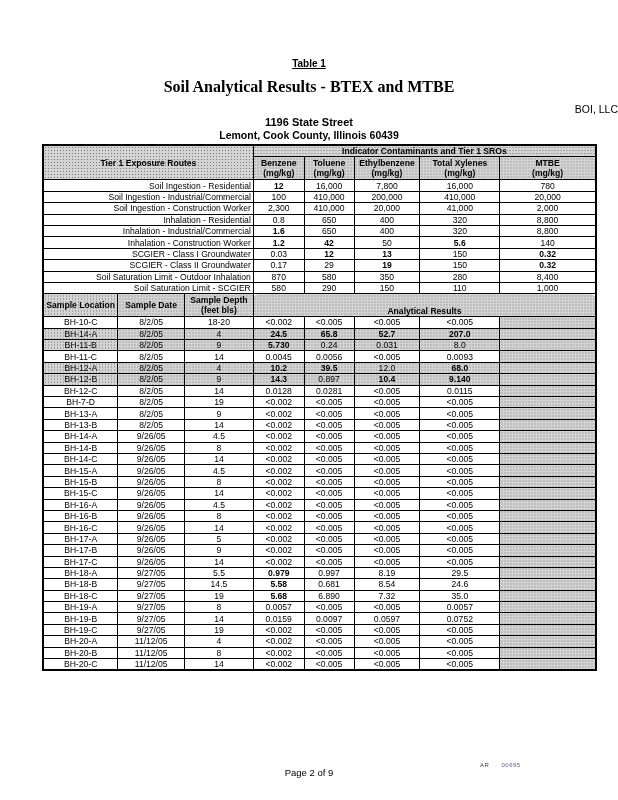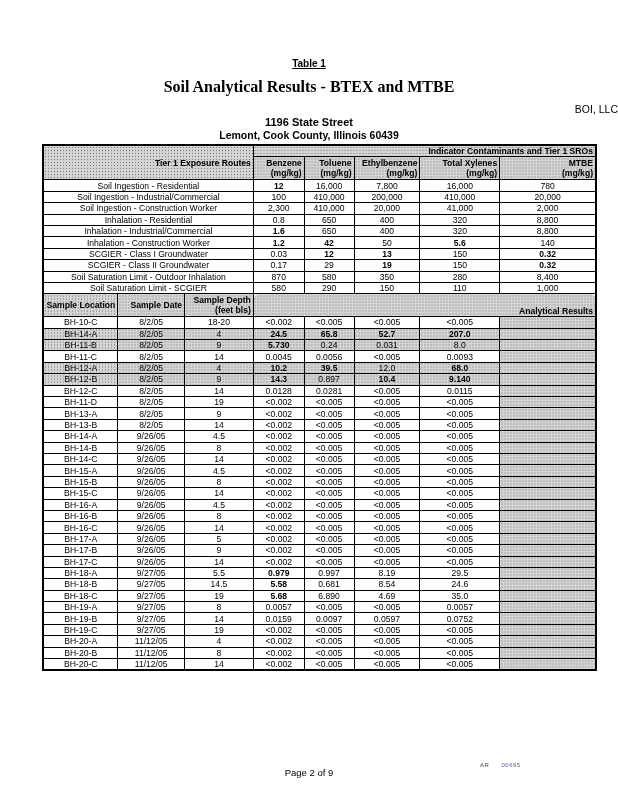--- a/index.html
+++ b/index.html
@@ -14,23 +14,23 @@
 
   table.main { position:absolute; left:42px; top:144px; width:555px;
                border-collapse:collapse; border:2px solid #000; font-size:8.6px; }
   table.main td { border:1px solid #000; padding:0 2px; height:10.4px; line-height:10px;
                   white-space:nowrap; overflow:hidden; }
   .sh { background-color:#d4d4d4;
         background-image: radial-gradient(#777 0.6px, transparent 0.9px);
         background-size:3px 3px; }
   .c { text-align:center; }
   .b { font-weight:bold; }
-  .hdrcell { font-weight:bold; text-align:right; }
+  .hdrcell { font-weight:bold; text-align:center; }
   .thick-top td { border-top:2px solid #000; }
-  .route { text-align:center; }
+  .route { text-align:right; }
   .footer { position:absolute; top:767px; left:0; width:618px; text-align:center; font-size:9.5px; }
   .stamp { position:absolute; top:762px; left:480px; font-size:6px; color:#444; letter-spacing:0.5px; }
   .stamp .code { margin-left:10px; color:#5a5a9a; }
 </style>
 </head>
 <body>
 
 <div class="hdr t1">Table 1</div>
 <div class="hdr t2">Soil Analytical Results - BTEX and MTBE</div>
 <div class="hdr t3">BOI, LLC</div>
@@ -225,21 +225,21 @@
         <td class="c">BH-12-C</td>
         <td class="c">8/2/05</td>
         <td class="c">14</td>
         <td class="c">0.0128</td>
         <td class="c">0.0281</td>
         <td class="c">&lt;0.005</td>
         <td class="c">0.0115</td>
         <td class="sh"></td>
       </tr>
       <tr>
-        <td class="c">BH-11-D</td>
+        <td class="c">BH-7-D</td>
         <td class="c">8/2/05</td>
         <td class="c">19</td>
         <td class="c">&lt;0.002</td>
         <td class="c">&lt;0.005</td>
         <td class="c">&lt;0.005</td>
         <td class="c">&lt;0.005</td>
         <td class="sh"></td>
       </tr>
       <tr>
         <td class="c">BH-13-A</td>
@@ -400,21 +400,21 @@
         <td class="c">8.54</td>
         <td class="c">24.6</td>
         <td class="sh"></td>
       </tr>
       <tr>
         <td class="c">BH-18-C</td>
         <td class="c">9/27/05</td>
         <td class="c">19</td>
         <td class="c b">5.68</td>
         <td class="c">6.890</td>
-        <td class="c">4.69</td>
+        <td class="c">7.32</td>
         <td class="c">35.0</td>
         <td class="sh"></td>
       </tr>
       <tr>
         <td class="c">BH-19-A</td>
         <td class="c">9/27/05</td>
         <td class="c">8</td>
         <td class="c">0.0057</td>
         <td class="c">&lt;0.005</td>
         <td class="c">&lt;0.005</td>

